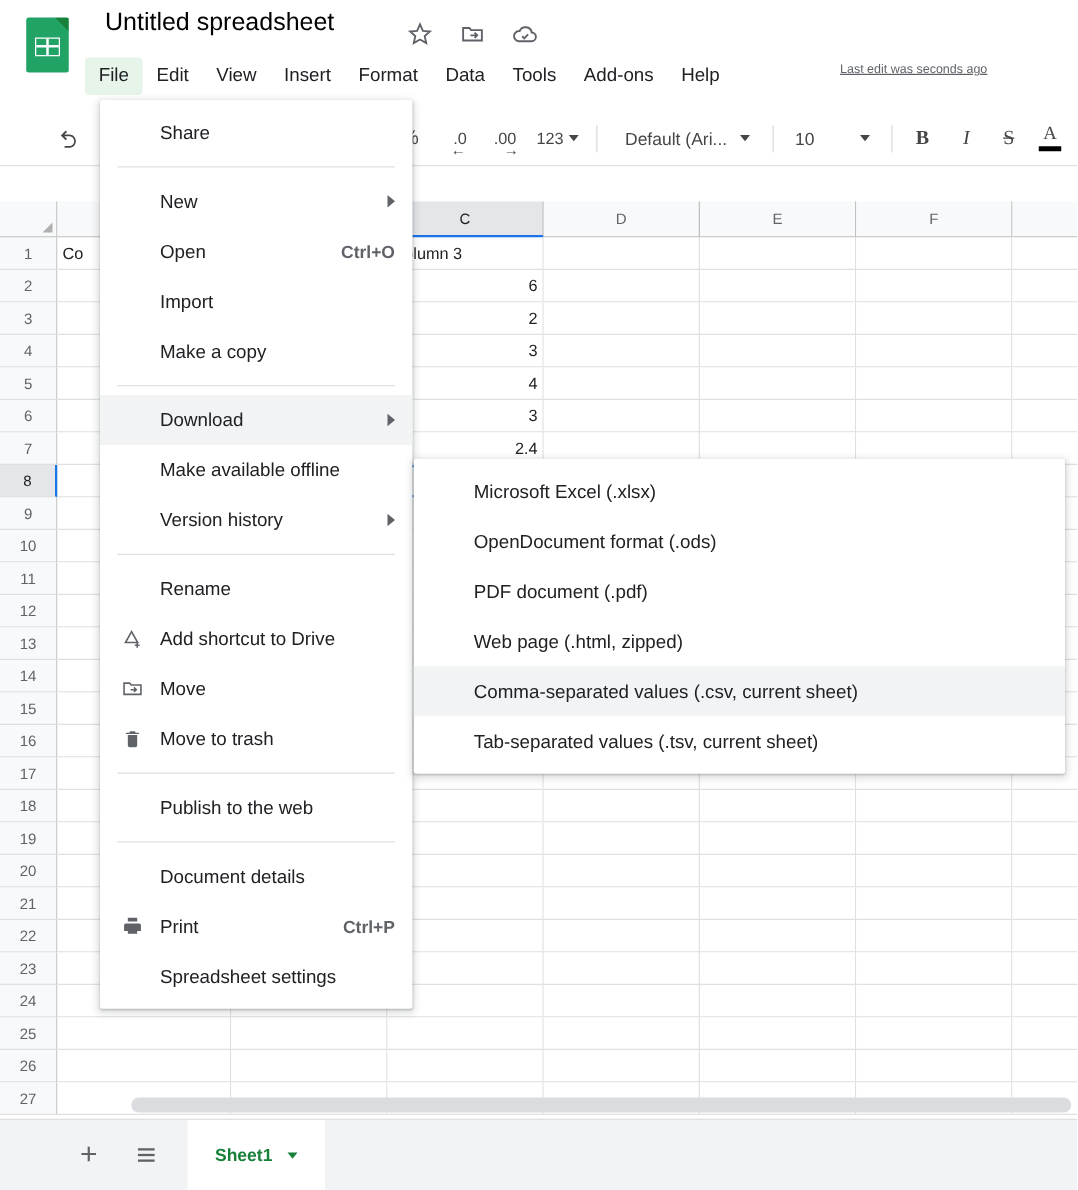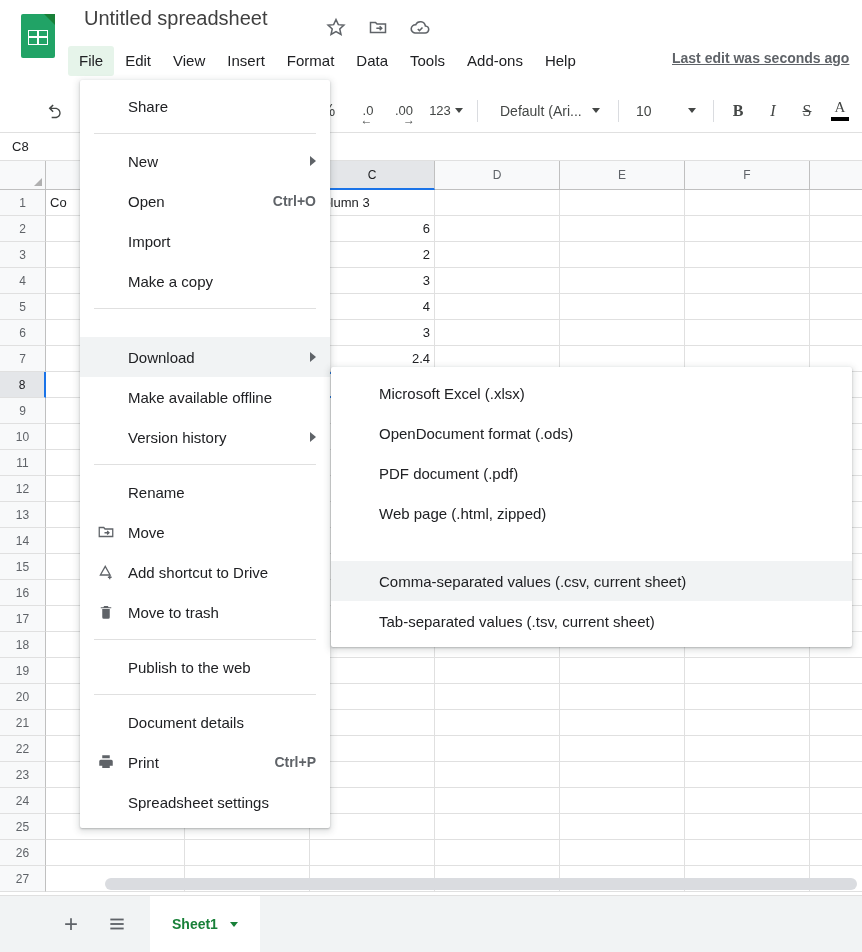--- a/index.html
+++ b/index.html
@@ -31,21 +31,21 @@
     border:1.6px solid #fff;
   }
   .sheets-icon .grid:before, .sheets-icon .grid:after {
     content:""; position:absolute; background:#fff;
   }
   .sheets-icon .grid:before { left:0; right:0; top:5px; height:1.6px; }
   .sheets-icon .grid:after { top:0; bottom:0; left:8px; width:1.6px; }
 
   .doc-title {
     position:absolute; left:84px; top:7px;
-    font-size:20px; color:#404040; letter-spacing:0;
+    font-size:20px; color:#000000; letter-spacing:0;
     white-space:nowrap;
   }
   .hdr-icon {
     position:absolute; top:13px; width:28px; height:28px;
     display:flex; align-items:center; justify-content:center;
     color:#5f6368; cursor:pointer;
   }
   .hdr-icon svg { display:block; }
   #star-icon { left:322px; }
   #move-icon { left:364px; }
@@ -53,22 +53,22 @@
 
   
   .menubar { position:absolute; left:68px; top:46px; height:30px; display:flex; align-items:center; }
   .menu-item {
     font-size:15px; color:#202124; padding:4px 11px; border-radius:3px;
     cursor:pointer; white-space:nowrap; line-height:22px;
   }
   .menu-item.active { background:#e6f4ea; }
   .last-edit {
     position:absolute; left:672px; top:50px;
-    font-size:14px; color:#5f6368; text-decoration:underline;
-    white-space:nowrap; cursor:pointer;font-weight:bold;
+    font-size:10px; color:#5f6368; text-decoration:underline;
+    white-space:nowrap; cursor:pointer;
   }
 
   
   .toolbar {
     position:absolute; left:0; top:88px; width:862px; height:45px;
     background:#fff; border-bottom:1px solid #e0e0e0;
   }
   .tb-item {
     position:absolute; top:7px; height:31px;
     display:flex; align-items:center; justify-content:center;
@@ -171,21 +171,21 @@
     position:absolute; background:#fff; border-radius:2px;
     box-shadow:0 2px 6px 2px rgba(60,64,67,.15), 0 1px 2px rgba(60,64,67,.3);
     padding:6px 0; z-index:50;
   }
   #file-menu { left:80px; top:80px; width:250px; }
   #download-submenu { left:331px; top:367px; width:521px; }
   .mi {
     position:relative; height:40px; display:flex; align-items:center;
     font-size:15px; color:#202124; cursor:pointer; padding-left:48px; padding-right:14px;
   }
-  .mi.highlight { background:#f1f3f4;margin-top:28px; }
+  .mi.highlight { background:#f1f3f4; }
   .mi .label { flex:1; white-space:nowrap; }
   .mi .shortcut { color:#5f6368; font-size:14px; font-weight:bold; margin-left:16px; }
   .mi .arrow {
     width:0;height:0;border-top:5px solid transparent;border-bottom:5px solid transparent;
     border-left:6px solid #5f6368; margin-left:12px;
   }
   .mi .mi-icon {
     position:absolute; left:16px; top:50%; transform:translateY(-50%);
     width:20px; height:20px; color:#5f6368; display:flex; align-items:center; justify-content:center;
   }
@@ -269,25 +269,20 @@
     <div class="tb-sep" id="sep3"></div>
     <div class="tb-item" id="bold-button">B</div>
     <div class="tb-item" id="italic-button">I</div>
     <div class="tb-item" id="strikethrough-button">S</div>
     <div class="tb-item" id="text-color-button">
       <span class="letter">A</span>
       <span class="bar"></span>
     </div>
   </div>
 
-  <div class="formulabar">
-    <div class="namebox">C8</div>
-    <div class="fx">fx</div>
-    <div class="formula-input"></div>
-  </div>
 
   <div class="grid-wrap">
     <div class="corner"></div>
     <div class="colhead-row" id="colhead-row">
         <div class="colhead" style="width: 139px;">A</div>
         <div class="colhead" style="width: 125px;">B</div>
         <div class="colhead selected" style="width: 125px;">C</div>
         <div class="colhead" style="width: 125px;">D</div>
         <div class="colhead" style="width: 125px;">E</div>
         <div class="colhead" style="width: 125px;">F</div>
@@ -601,34 +596,34 @@
         <span class="label">Version history</span>
         <span class="arrow"></span>
       </div>
       <div class="mi-sep"></div>
       <div class="mi">
         <span class="label">Rename</span>
       </div>
       <div class="mi">
         <span class="mi-icon">
           <svg width="18" height="18" viewBox="0 0 24 24" fill="none" stroke="currentColor" stroke-width="1.7">
+            <path d="M11 4.5L4.5 16h13L11 4.5z"></path>
+            <path d="M17 16.5v5M14.5 19h5"></path>
+          </svg>
+        </span>
+        <span class="label">Add shortcut to Drive</span>
+      </div>
+      <div class="mi">
+        <span class="mi-icon">
+          <svg width="18" height="18" viewBox="0 0 24 24" fill="none" stroke="currentColor" stroke-width="1.7">
             <path d="M3 6h6l1.7 2H21v10H3z"></path>
             <path d="M10 13h6M13.5 10.6L16 13l-2.5 2.4"></path>
           </svg>
         </span>
         <span class="label">Move</span>
-      </div>
-      <div class="mi">
-        <span class="mi-icon">
-          <svg width="18" height="18" viewBox="0 0 24 24" fill="none" stroke="currentColor" stroke-width="1.7">
-            <path d="M11 4.5L4.5 16h13L11 4.5z"></path>
-            <path d="M17 16.5v5M14.5 19h5"></path>
-          </svg>
-        </span>
-        <span class="label">Add shortcut to Drive</span>
       </div>
       <div class="mi">
         <span class="mi-icon">
           <svg width="18" height="18" viewBox="0 0 24 24" fill="currentColor">
             <path d="M7 8h10v11a2 2 0 0 1-2 2H9a2 2 0 0 1-2-2V8zM9.5 4h5l1 1.5H19V7H5V5.5h3.5L9.5 4z"></path>
           </svg>
         </span>
         <span class="label">Move to trash</span>
       </div>
       <div class="mi-sep"></div>

